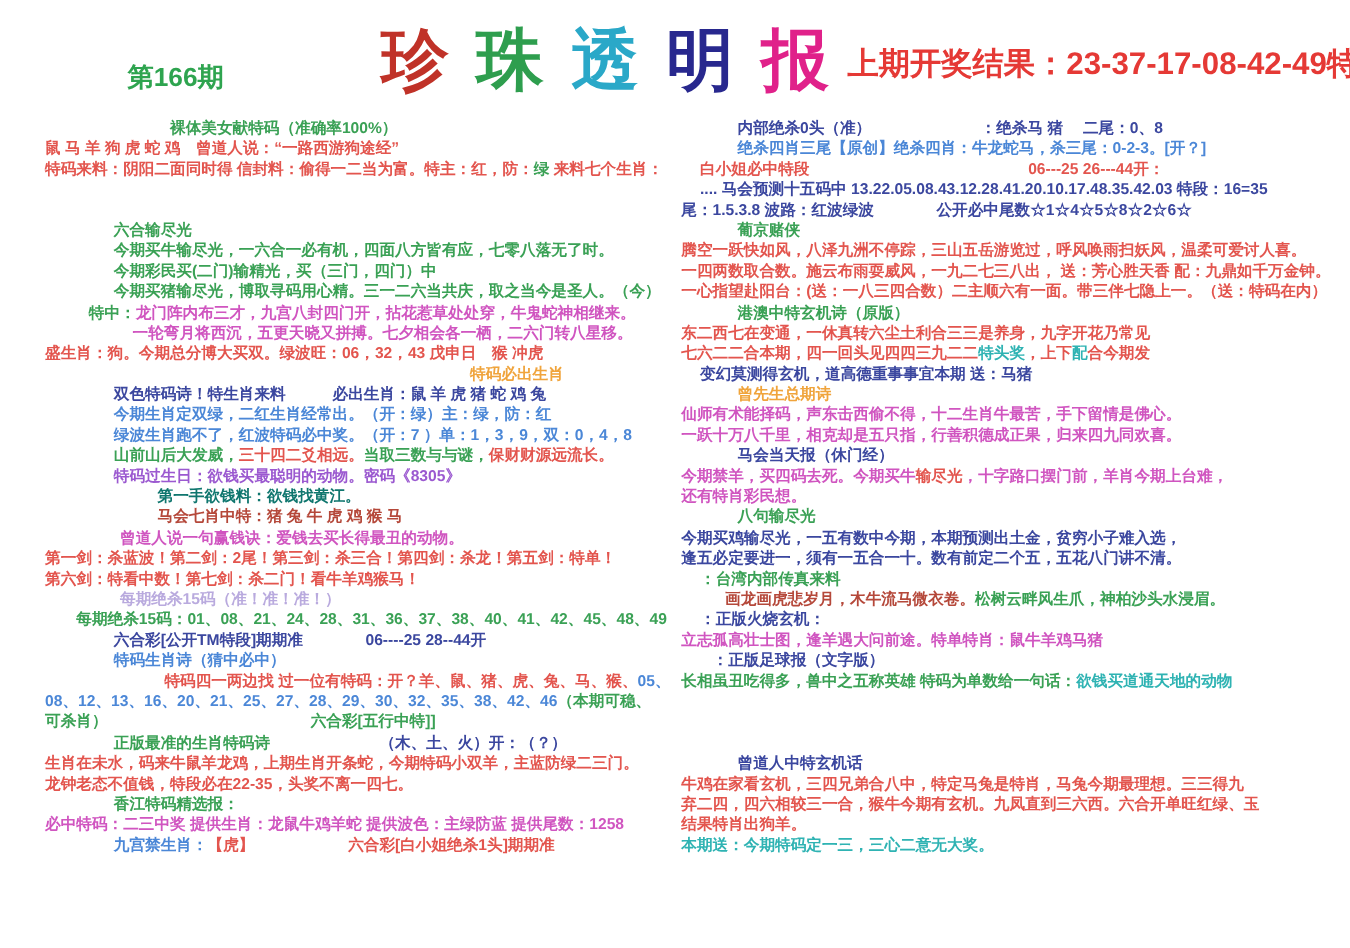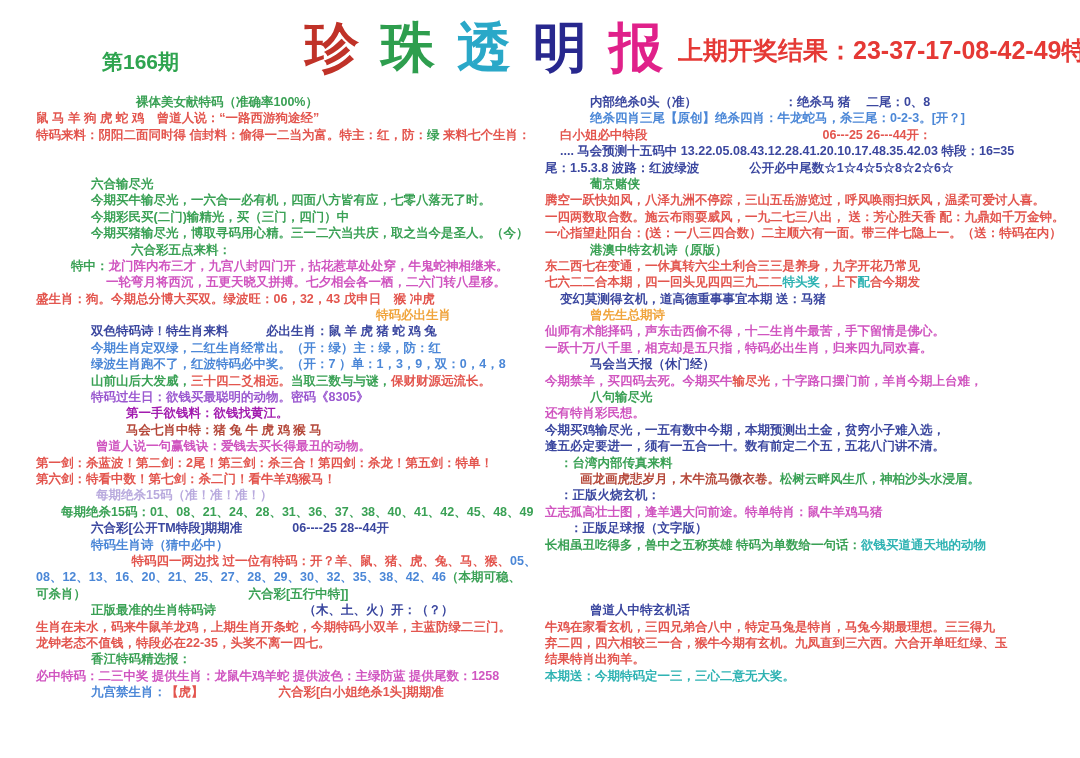--- a/index.html
+++ b/index.html
@@ -33,31 +33,30 @@
   <div class="col col-left">
       <div class="line" style="padding-left: 100px;"><span style="color: rgb(58, 161, 85);">裸体美女献特码（准确率100%）</span></div>
       <div class="line" style="padding-left: 0px;"><span style="color: rgb(227, 85, 78);">鼠 马 羊 狗 虎 蛇 鸡　曾道人说：“一路西游狗途经”</span></div>
       <div class="line" style="padding-left: 0px;"><span style="color: rgb(227, 85, 78);">特码来料：阴阳二面同时得 信封料：偷得一二当为富。特主：红，防：</span><span style="color: rgb(58, 161, 85);">绿</span><span style="color: rgb(227, 85, 78);"> 来料七个生肖：</span></div>
       <div class="line"></div>
       <div class="line"></div>
       <div class="line" style="padding-left: 55px;"><span style="color: rgb(58, 161, 85);">六合输尽光</span></div>
       <div class="line" style="padding-left: 55px;"><span style="color: rgb(58, 161, 85);">今期买牛输尽光，一六合一必有机，四面八方皆有应，七零八落无了时。</span></div>
       <div class="line" style="padding-left: 55px;"><span style="color: rgb(58, 161, 85);">今期彩民买(二门)输精光，买（三门，四门）中</span></div>
       <div class="line" style="padding-left: 55px;"><span style="color: rgb(58, 161, 85);">今期买猪输尽光，博取寻码用心精。三一二六当共庆，取之当今是圣人。（今）</span></div>
-      <div class="line" style="padding-left: 95px;"><span style="color: rgb(58, 161, 85);">六合彩五点来料：</span></div>
       <div class="line" style="padding-left: 35px;"><span style="color: rgb(58, 161, 85);">特中：</span><span style="color: rgb(208, 85, 192);">龙门阵内布三才，九宫八封四门开，拈花惹草处处穿，牛鬼蛇神相继来。</span></div>
       <div class="line" style="padding-left: 70px;"><span style="color: rgb(208, 85, 192);">一轮弯月将西沉，五更天晓又拼搏。七夕相会各一栖，二六门转八星移。</span></div>
       <div class="line" style="padding-left: 0px;"><span style="color: rgb(227, 85, 78);">盛生肖：狗。今期总分博大买双。绿波旺：06，32，43 戊申日　猴 冲虎</span></div>
       <div class="line" style="padding-left: 340px;"><span style="color: rgb(240, 164, 60);">特码必出生肖</span></div>
       <div class="line" style="padding-left: 55px;"><span style="color: rgb(59, 71, 159);">双色特码诗！特生肖来料　　　必出生肖：鼠 羊 虎 猪 蛇 鸡 兔</span></div>
       <div class="line" style="padding-left: 55px;"><span style="color: rgb(75, 135, 215);">今期生肖定双绿，二红生肖经常出。（开：绿）主：绿，防：红</span></div>
       <div class="line" style="padding-left: 55px;"><span style="color: rgb(75, 135, 215);">绿波生肖跑不了，红波特码必中奖。（开：7 ）单：1，3，9，双：0，4，8</span></div>
       <div class="line" style="padding-left: 55px;"><span style="color: rgb(58, 161, 85);">山前山后大发威，</span><span style="color: rgb(227, 85, 78);">三十四二爻相远。</span><span style="color: rgb(58, 161, 85);">当取三数与与谜，</span><span style="color: rgb(227, 85, 78);">保财财源远流长。</span></div>
       <div class="line" style="padding-left: 55px;"><span style="color: rgb(155, 89, 208);">特码过生日：欲钱买最聪明的动物。密码《8305》</span></div>
-      <div class="line" style="padding-left: 90px;"><span style="color: #a21caf;">第一手欲钱料：欲钱找黄江。</span></div>
+      <div class="line" style="padding-left: 90px;"><span style="color: #0f766e;">第一手欲钱料：欲钱找黄江。</span></div>
       <div class="line" style="padding-left: 90px;"><span style="color: rgb(181, 72, 58);">马会七肖中特：猪 兔 牛 虎 鸡 猴 马</span></div>
       <div class="line" style="padding-left: 60px;"><span style="color: rgb(208, 85, 192);">曾道人说一句赢钱诀：爱钱去买长得最丑的动物。</span></div>
       <div class="line" style="padding-left: 0px;"><span style="color: rgb(227, 85, 78);">第一剑：杀蓝波！第二剑：2尾！第三剑：杀三合！第四剑：杀龙！第五剑：特单！</span></div>
       <div class="line" style="padding-left: 0px;"><span style="color: rgb(227, 85, 78);">第六剑：特看中数！第七剑：杀二门！看牛羊鸡猴马！</span></div>
       <div class="line" style="padding-left: 60px;"><span style="color: rgb(185, 170, 222);">每期绝杀15码（准！准！准！）</span></div>
       <div class="line" style="padding-left: 25px;"><span style="color: rgb(58, 161, 85);">每期绝杀15码：01、08、21、24、28、31、36、37、38、40、41、42、45、48、49</span></div>
       <div class="line" style="padding-left: 55px;"><span style="color: rgb(59, 71, 159);">六合彩[公开TM特段]期期准　　　　06----25 28--44开</span></div>
       <div class="line" style="padding-left: 55px;"><span style="color: rgb(75, 135, 215);">特码生肖诗（猜中必中）</span></div>
       <div class="line" style="padding-left: 90px; text-align: center;"><span style="color: rgb(227, 85, 78);">特码四一两边找 过一位有特码：开？羊、鼠、猪、虎、兔、马、猴、</span><span style="color: rgb(75, 135, 215);">05、</span></div>
       <div class="line" style="padding-left: 0px;"><span style="color: rgb(75, 135, 215);">08、12、13、16、20、21、25、27、28、29、30、32、35、38、42、46</span><span style="color: rgb(58, 161, 85);">（本期可稳、</span></div>
@@ -78,25 +77,25 @@
       <div class="line" style="padding-left: 45px;"><span style="color: rgb(58, 161, 85);">葡京赌侠</span></div>
       <div class="line" style="padding-left: 0px;"><span style="color: rgb(227, 85, 78);">腾空一跃快如风，八泽九洲不停踪，三山五岳游览过，呼风唤雨扫妖风，温柔可爱讨人喜。</span></div>
       <div class="line" style="padding-left: 0px;"><span style="color: rgb(227, 85, 78);">一四两数取合数。施云布雨耍威风，一九二七三八出， 送：芳心胜天香 配：九鼎如千万金钟。</span></div>
       <div class="line" style="padding-left: 0px;"><span style="color: rgb(227, 85, 78);">一心指望赴阳台：(送：一八三四合数）二主顺六有一面。带三伴七隐上一。（送：特码在内）</span></div>
       <div class="line" style="padding-left: 45px;"><span style="color: rgb(58, 161, 85);">港澳中特玄机诗（原版）</span></div>
       <div class="line" style="padding-left: 0px;"><span style="color: rgb(227, 85, 78);">东二西七在变通，一休真转六尘土利合三三是养身，九字开花乃常见</span></div>
       <div class="line" style="padding-left: 0px;"><span style="color: rgb(227, 85, 78);">七六二二合本期，四一回头见四四三九二二</span><span style="color: rgb(47, 179, 179);">特头奖</span><span style="color: rgb(227, 85, 78);">，上下</span><span style="color: rgb(47, 179, 179);">配</span><span style="color: rgb(227, 85, 78);">合今期发</span></div>
       <div class="line" style="padding-left: 15px;"><span style="color: rgb(59, 71, 159);">变幻莫测得玄机，道高德重事事宜本期 送：马猪</span></div>
       <div class="line" style="padding-left: 45px;"><span style="color: rgb(240, 164, 60);">曾先生总期诗</span></div>
       <div class="line" style="padding-left: 0px;"><span style="color: rgb(208, 85, 192);">仙师有术能择码，声东击西偷不得，十二生肖牛最苦，手下留情是佛心。</span></div>
-      <div class="line" style="padding-left: 0px;"><span style="color: rgb(208, 85, 192);">一跃十万八千里，相克却是五只指，特码必出生肖，归来四九同欢喜。</span></div>
+      <div class="line" style="padding-left: 0px;"><span style="color: rgb(208, 85, 192);">一跃十万八千里，相克却是五只指，行善积德成正果，归来四九同欢喜。</span></div>
       <div class="line" style="padding-left: 45px;"><span style="color: rgb(59, 71, 159);">马会当天报（休门经）</span></div>
       <div class="line" style="padding-left: 0px;"><span style="color: rgb(208, 85, 192);">今期禁羊，买四码去死。今期买牛</span><span style="color: rgb(227, 85, 78);">输尽光</span><span style="color: rgb(208, 85, 192);">，十字路口摆门前，羊肖今期上台难，</span></div>
+      <div class="line" style="padding-left: 0px;"><span style="color: rgb(208, 85, 192);">还有特肖彩民想。</span></div>
       <div class="line" style="padding-left: 45px;"><span style="color: rgb(58, 161, 85);">八句输尽光</span></div>
-      <div class="line" style="padding-left: 0px;"><span style="color: rgb(208, 85, 192);">还有特肖彩民想。</span></div>
       <div class="line" style="padding-left: 0px;"><span style="color: rgb(59, 71, 159);">今期买鸡输尽光，一五有数中今期，本期预测出土金，贫穷小子难入选，</span></div>
       <div class="line" style="padding-left: 0px;"><span style="color: rgb(59, 71, 159);">逢五必定要进一，须有一五合一十。数有前定二个五，五花八门讲不清。</span></div>
       <div class="line" style="padding-left: 15px;"><span style="color: rgb(58, 161, 85);">：台湾内部传真来料</span></div>
       <div class="line" style="padding-left: 35px;"><span style="color: rgb(181, 72, 58);">画龙画虎悲岁月，木牛流马微衣卷。</span><span style="color: rgb(58, 161, 85);">松树云畔风生爪，神柏沙头水浸眉。</span></div>
       <div class="line" style="padding-left: 15px;"><span style="color: rgb(59, 71, 159);">：正版火烧玄机：</span></div>
       <div class="line" style="padding-left: 0px;"><span style="color: rgb(208, 85, 192);">立志孤高壮士图，逢羊遇大问前途。特单特肖：鼠牛羊鸡马猪</span></div>
       <div class="line" style="padding-left: 25px;"><span style="color: rgb(59, 71, 159);">：正版足球报（文字版）</span></div>
       <div class="line" style="padding-left: 0px;"><span style="color: rgb(58, 161, 85);">长相虽丑吃得多，兽中之五称英雄 特码为单数给一句话：</span><span style="color: rgb(47, 179, 179);">欲钱买道通天地的动物</span></div>
       <div class="line"></div>
       <div class="line"></div>

